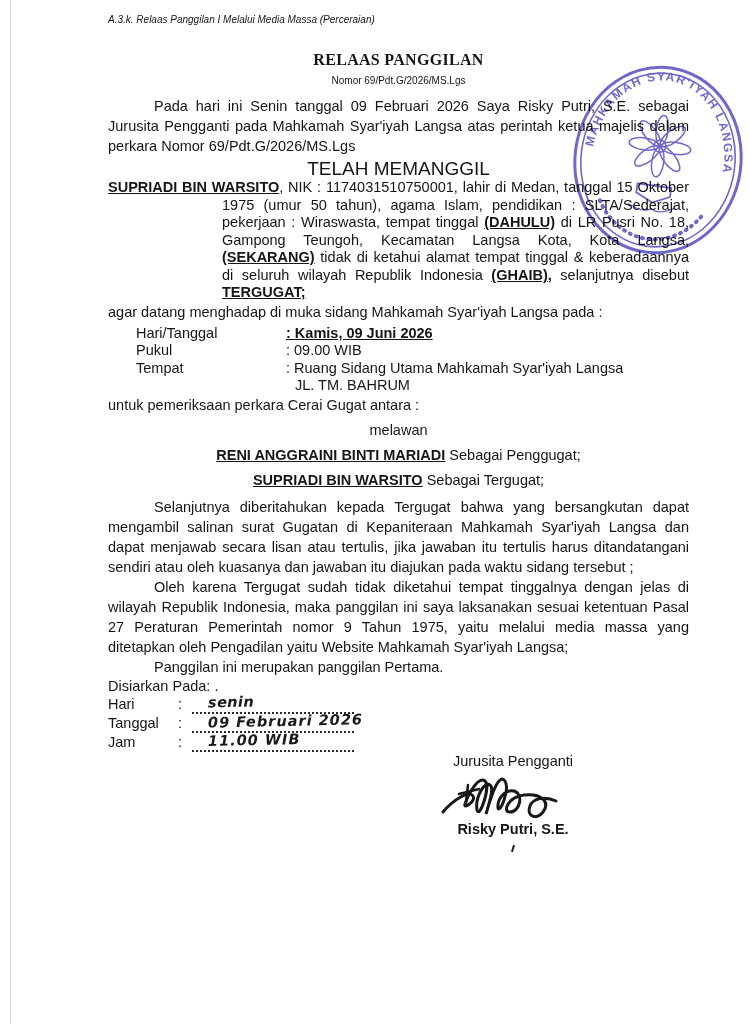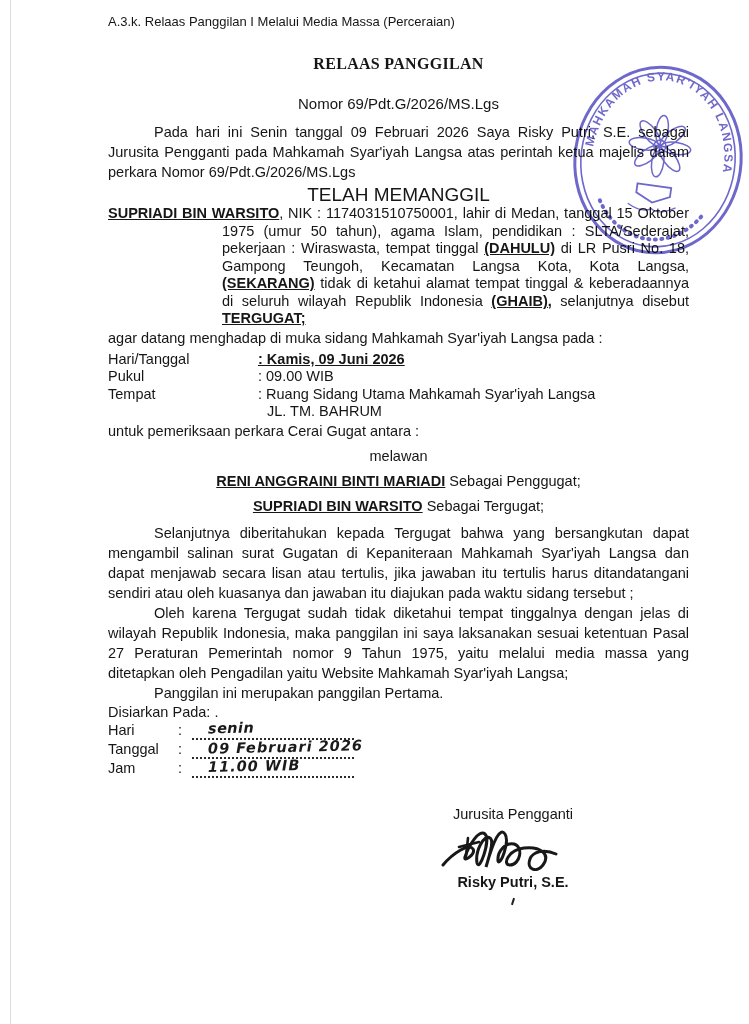--- a/index.html
+++ b/index.html
@@ -8,50 +8,50 @@
     width:749px;height:1024px;
     background:#ffffff;
     font-family:"Liberation Sans",sans-serif;
     color:#161616;
     font-size:14.5px;
     overflow:hidden;
     margin:0 auto;
   }
   .scan-line-left{position:absolute;left:10px;top:0;bottom:0;width:1px;background:#dcdcdc;}
   .content{position:absolute;left:108px;top:14px;width:581px;}
-  .corner-label{font-size:13px;}
+  .corner-label{font-size:10px;font-style:italic;}
   .doc-title{text-align:center;font-weight:bold;font-size:16px;letter-spacing:.3px;margin-top:26px;font-family:Liberation Serif, serif;}
-  .case-number{text-align:center;font-size:15px;margin-top:22px;}
+  .case-number{text-align:center;font-size:10px;margin-top:6px;}
   .para{ text-align:justify;line-height:20px;margin-top:10px;}
   .para.indent{text-indent:46px;}
   .center-heading{text-align:center;font-size:19px;margin-top:3px;line-height:19px;}
   .defendant-block{
     text-align:justify;line-height:17.5px;margin-top:1px;
     padding-left:114px;text-indent:-114px;
   }
   b,.bold{font-weight:bold;text-decoration:underline;}
   .plain-line{line-height:18px;margin-top:1px;}
-  .sched{margin-top:4px;}
+  .sched{margin-top:4px;margin-left:28px;}
   .sched-row{display:flex;line-height:17.5px;}
   .sched-label{width:150px;flex:none;}
   .sched-value{flex:1;}
   .sched-line2{margin-left:9px;}
   .party-line{text-align:center;margin-top:7px;line-height:18px;}
   .broadcast{margin-top:1px;}
   .bn-row{display:flex;line-height:19px;}
   .bn-label{width:70px;flex:none;}
   .bn-colon{width:14px;flex:none;}
   .bn-line{width:162px;position:relative;border-bottom:2px dotted #2b2b2b;height:17px;}
   .hand{
     position:absolute;left:16px;bottom:0px;white-space:nowrap;
     font-family:"DejaVu Sans",sans-serif;font-style:italic;font-weight:600;
     font-size:14.5px;transform:rotate(-1.2deg);color:#1a1a1a;letter-spacing:.4px;
   }
   .hand-wide{letter-spacing:1px;}
-  .sign-block{width:230px;margin-left:290px;margin-top:27px;text-align:center;}
+  .sign-block{width:230px;margin-left:290px;margin-top:0;text-align:center;}
   .sign-role{line-height:18px;}
   .sign-svg{display:block;margin:-2px auto -10px auto;}
   .sign-name{font-weight:bold;line-height:19px;}
   .ink-mark{display:inline-block;width:2px;height:7px;background:#222;transform:rotate(18deg);margin-top:6px;}
   .stamp{
     position:absolute;left:570px;top:64px;width:176px;height:192px;
     opacity:.82;mix-blend-mode:multiply;pointer-events:none;
   }
 </style>
 </head>

